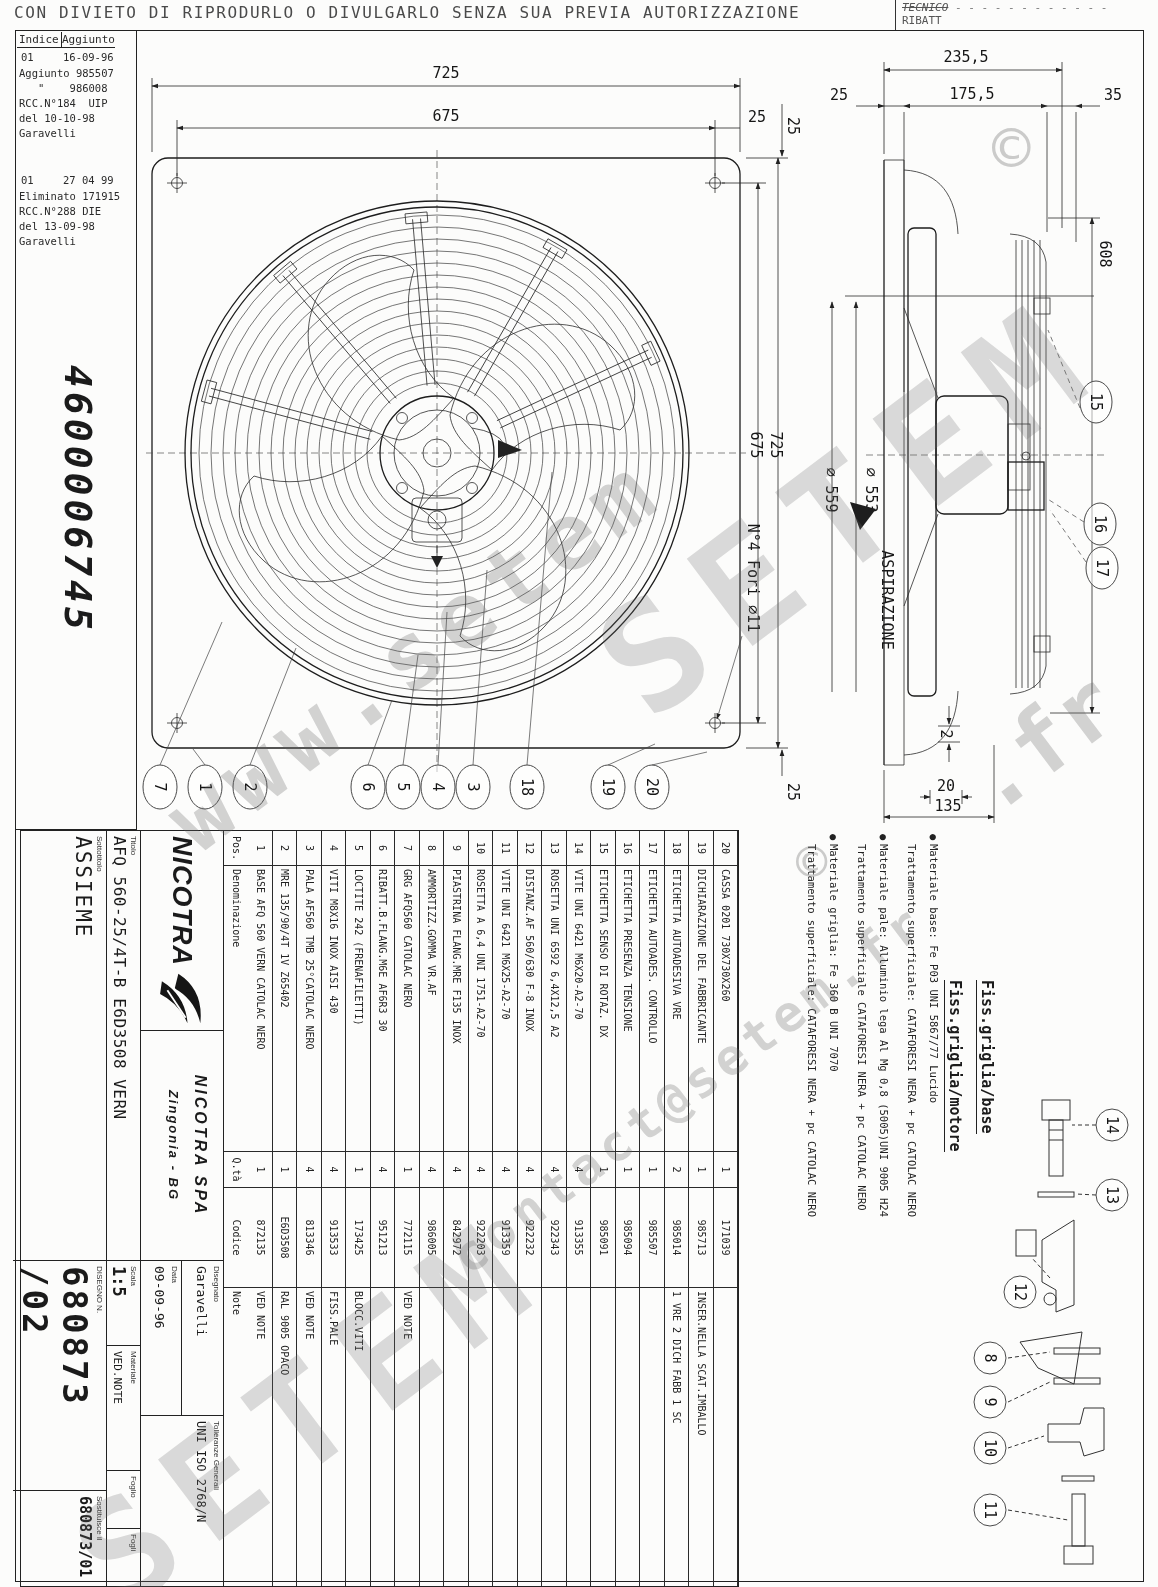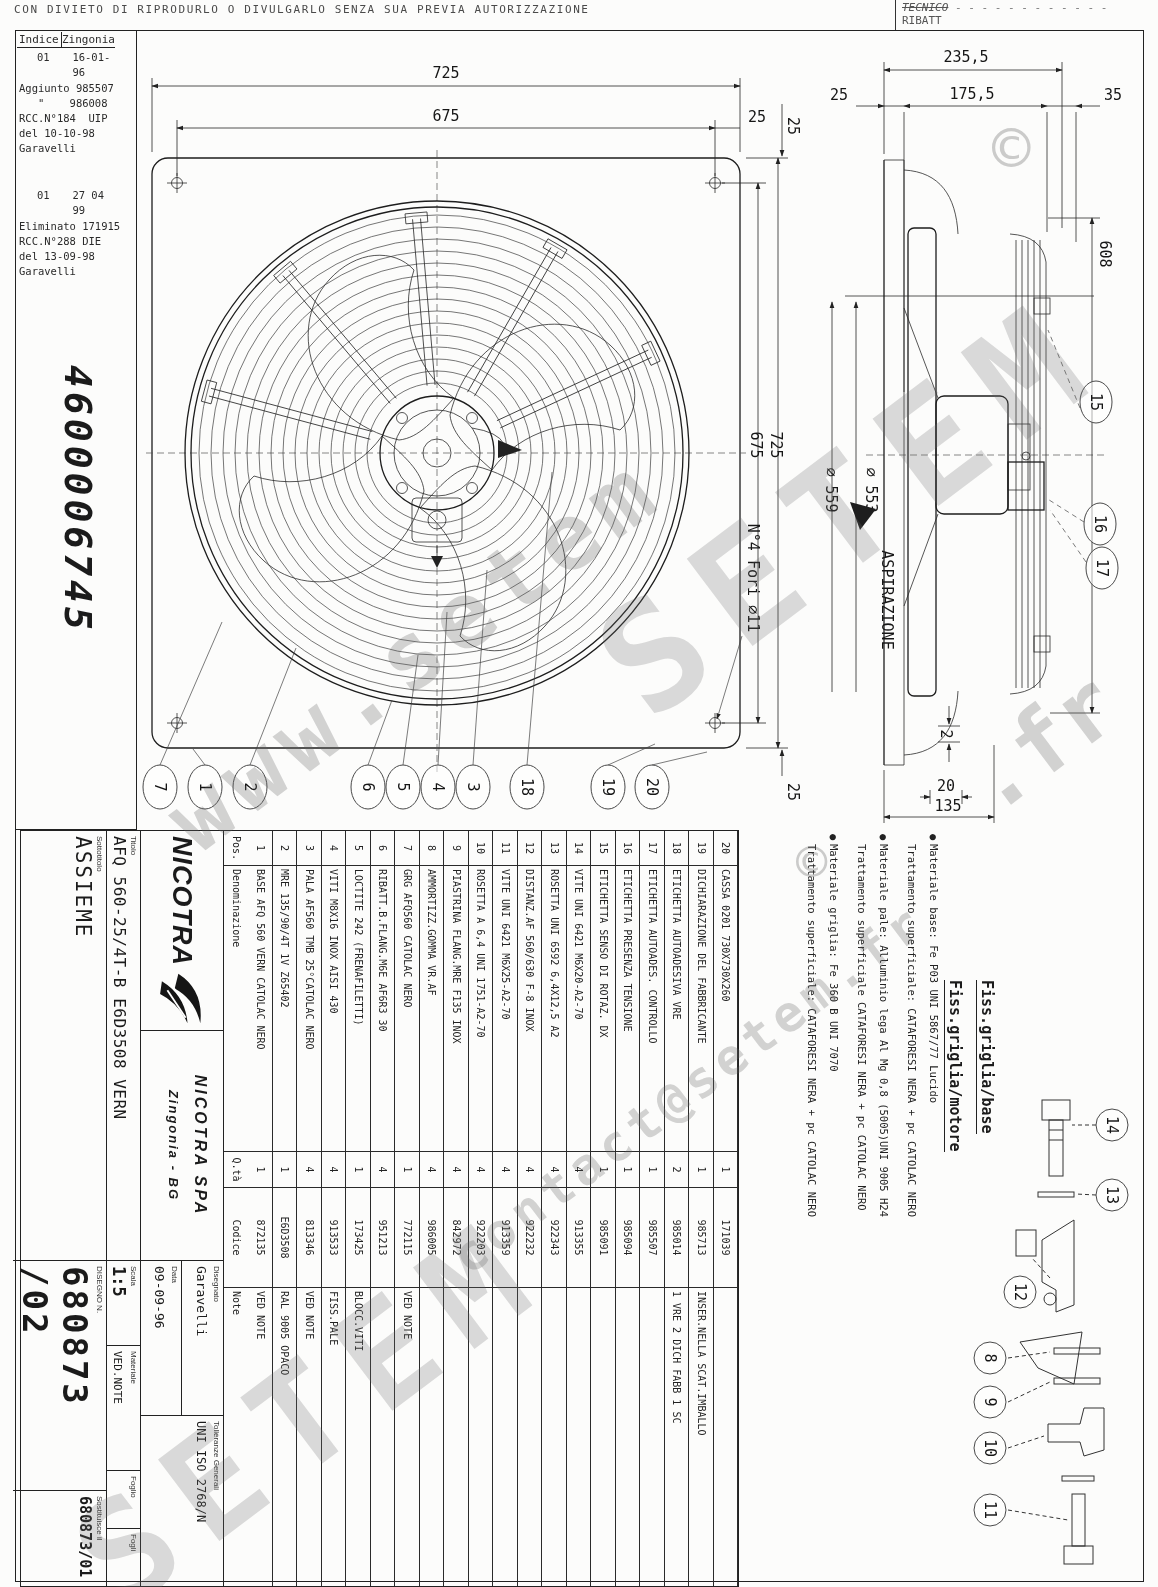--- a/index.html
+++ b/index.html
@@ -1,34 +1,34 @@
 <!DOCTYPE html>
 <html><head>
 <meta charset="utf-8">
 <style>
   html,body{margin:0;padding:0;background:#e8e8e8;}
   .sheet{position:relative;width:1158px;height:1587px;background:#fcfcfb;overflow:hidden;
          font-family:"DejaVu Sans Mono",monospace;color:#1b1b1b;}
   .abs{position:absolute;}
   
-  .banner{left:14px;top:3px;font-size:11px;letter-spacing:1.6px;color:#4a4a4a;white-space:nowrap;}
+  .banner{left:14px;top:3px;font-size:16px;letter-spacing:1.6px;color:#4a4a4a;white-space:nowrap;}
   .stamp{left:895px;top:0;width:252px;height:30px;border-left:1px solid #333;font-size:11px;color:#555;
          padding:1px 6px;box-sizing:border-box;line-height:13px;}
   .stamp .strike{text-decoration:line-through;font-style:italic;}
   .stamp .dash{color:#777;}
   
   .frame{left:15px;top:30px;width:1129px;height:1552px;border:1.6px solid #222;box-sizing:border-box;}
   .leftcol{left:15px;top:30px;width:122px;height:800px;border-right:1px solid #222;border-bottom:1px solid #222;box-sizing:border-box;}
   
   .rev{left:17px;top:32px;width:98px;font-size:10.5px;line-height:15px;color:#2a2a2a;}
   .rev .hd{display:flex;border-bottom:1px solid #222;font-size:11px;}
   .rev .hd span:first-child{width:42px;border-right:1px solid #222;padding-left:2px;}
   .rev .hd span:last-child{flex:1;text-align:center;}
   .rev .entry{display:flex;margin-top:2px;}
-  .rev .entry span:first-child{width:42px;padding-left:20px;}
+  .rev .entry span:first-child{width:42px;padding-left:4px;}
   .rev .lines{padding:1px 0 6px 2px;white-space:pre;}
   
   .docnum{left:100px;top:365px;transform-origin:0 0;transform:rotate(90deg);
           font-size:38px;font-weight:bold;font-style:italic;letter-spacing:4px;white-space:nowrap;}
   
   .wm{pointer-events:none;color:rgba(100,100,100,0.28);font-weight:bold;white-space:nowrap;z-index:5;}
   .wm1{left:120px;top:600px;font-size:92px;letter-spacing:10px;transform:rotate(-37deg);}
   .wm2{left:560px;top:420px;font-size:150px;letter-spacing:26px;transform:rotate(-37deg);color:rgba(110,110,110,0.24);}
   .wm3{left:400px;top:1060px;font-size:50px;letter-spacing:6px;transform:rotate(-37deg);}
   .wm4{left:40px;top:1330px;font-size:140px;letter-spacing:24px;transform:rotate(-37deg);color:rgba(110,110,110,0.24);}
@@ -109,25 +109,25 @@
     <span class="dash">- - - - - - - - - - - -</span><br>
     <span>RIBATT</span>
   </div>
 
   <div class="abs frame"></div>
   <div class="abs leftcol"></div>
 
   <div class="abs rev">
     <div class="hd">
       <span>Indice</span>
-      <span>Zingonia</span>
+      <span>Aggiunto</span>
     </div>
     <div class="entry">
       <span>01</span>
-      <span>16-01-96</span>
+      <span>16-09-96</span>
     </div>
     <div class="lines">Aggiunto 985507
    "    986008
 RCC.N°184  UIP
 del 10-10-98
 Garavelli</div>
     <div class="entry" style="margin-top:26px;">
       <span>01</span>
       <span>27 04 99</span>
     </div>

